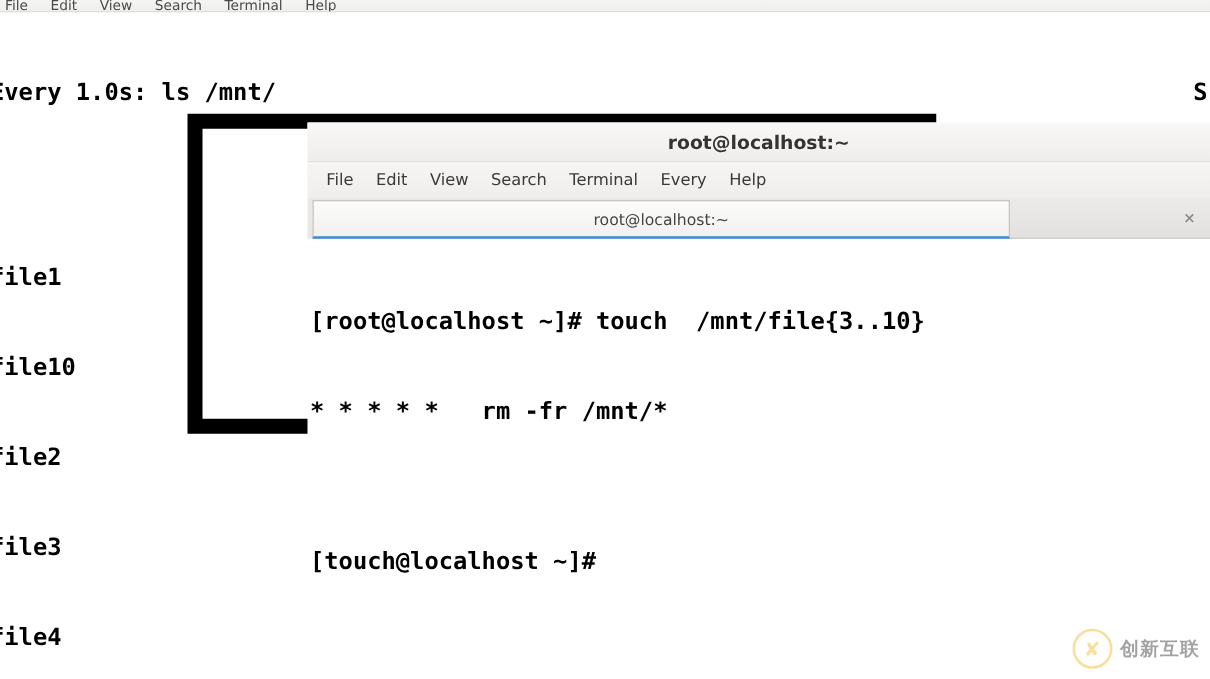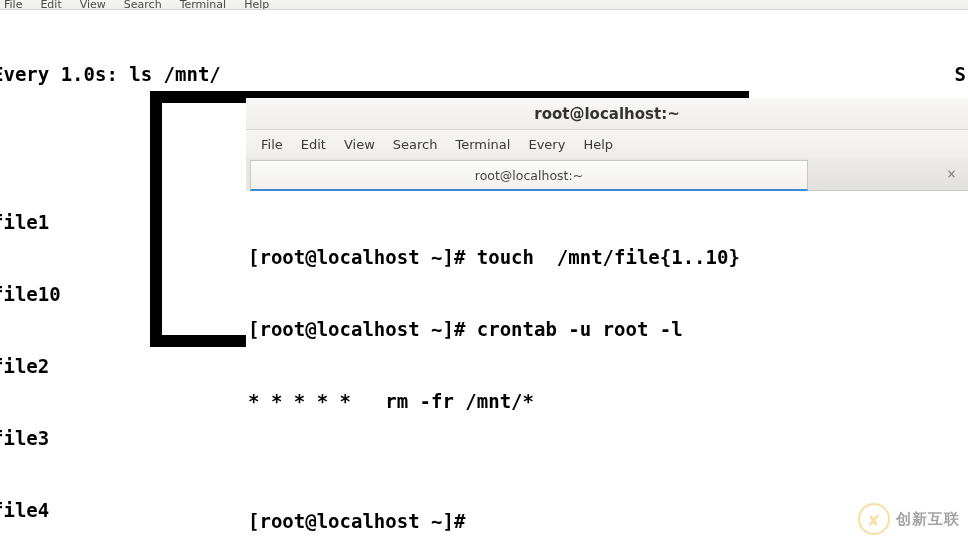--- a/index.html
+++ b/index.html
@@ -246,25 +246,24 @@
   </div>
   <div class="fg-tabbar">
     <div class="fg-tab">
       <span>root@localhost:~</span>
     </div>
     <div class="fg-tab-spacer">
       <span class="fg-tab-close">×</span>
     </div>
   </div>
   <div class="fg-terminal">
-    <div>[root@localhost ~]# touch  /mnt/file{1..10}</div>
-    <div>[root@localhost ~]# crontab -u root -l</div>
+    <div>[root@localhost ~]# touch  /mnt/file{3..10}</div>
     <div>* * * * *   rm -fr /mnt/*</div>
     <div></div>
-    <div>[root@localhost ~]# </div>
+    <div>[touch@localhost ~]# </div>
   </div>
 </div>
 
 <div class="watermark">
   <div class="watermark-circle">
     <span>✘</span>
   </div>
   <div class="watermark-text">创新互联</div>
 </div>
 

